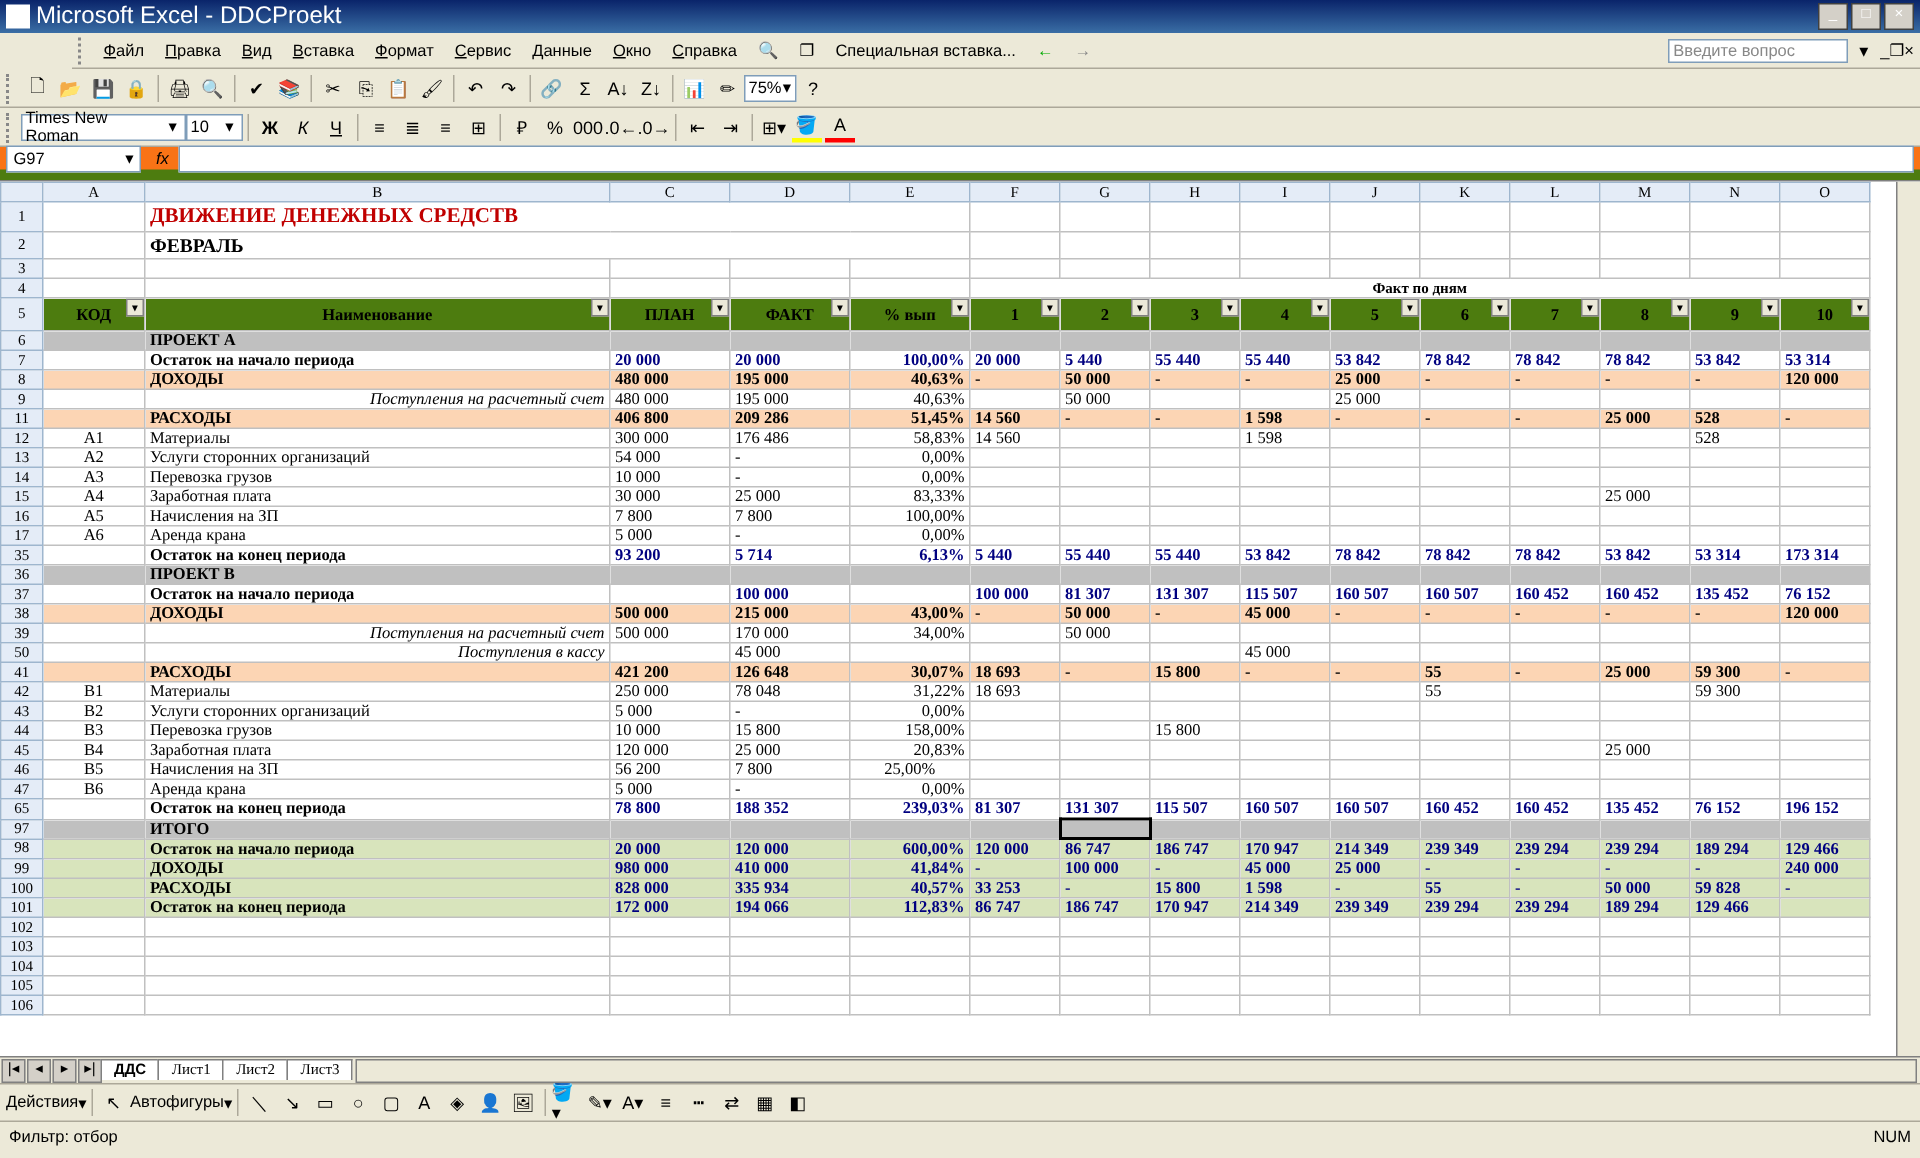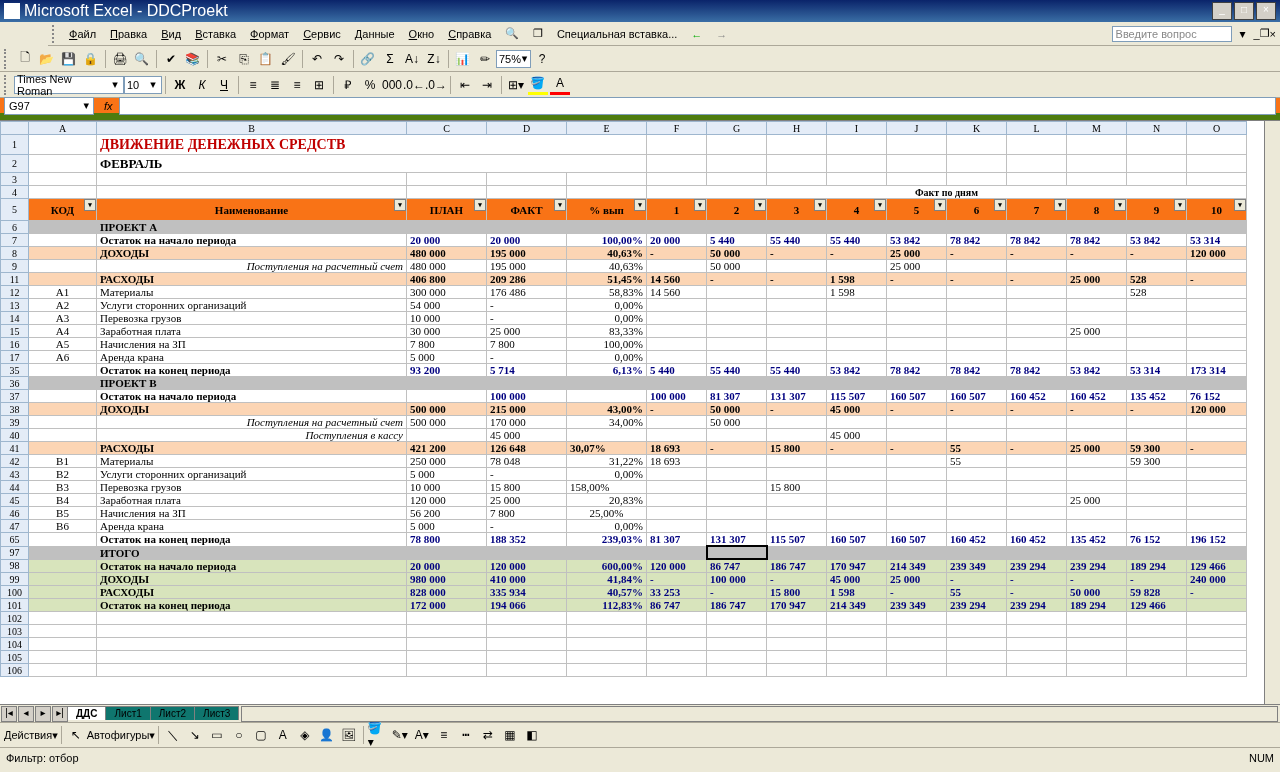--- a/index.html
+++ b/index.html
@@ -27,35 +27,35 @@
 .formula-bar { flex: 1; height: 18px; border: 1px solid #7f9db9; background: #fff; margin-right: 4px; }
 .grid-wrap { position: relative; background: #fff; height: 584px; overflow: hidden; border-top: 1px solid #808080; }
 table.grid { border-collapse: collapse; table-layout: fixed; font-family: "Times New Roman", serif; font-size: 11px; }
 table.grid td, table.grid th { border: 1px solid #c0c0c0; height: 13px; padding: 0 3px; white-space: nowrap; overflow: hidden; }
 table.grid th { background: #e4ecf7; font-weight: normal; font-family: Tahoma; font-size: 10px; border: 1px solid #9eb6ce; text-align: center; }
 table.grid th.rowh { width: 28px; background: #e4ecf7; text-align: center; }
 .colA { width: 68px; } .colB { width: 310px; } .colC { width: 80px; } .colD { width: 80px; } .colE { width: 80px; }
 .colFP { width: 60px; }
 .title-red { color: #c00000; font-weight: bold; font-size: 14px; }
 .title-sub { font-weight: bold; font-size: 13px; }
-.hdr-row td { background: #f97316; font-weight: bold; text-align: center; border: 1px solid #000; position: relative; }
+.hdr-row td { background: #4d7c0f; font-weight: bold; text-align: center; border: 1px solid #000; position: relative; }
 .filter-btn { position: absolute; right: 0; top: 0; width: 12px; height: 12px; background: #ece9d8; border: 1px solid #808080; font-size: 7px; line-height: 10px; text-align: center; }
 .proj-row td { background: #c0c0c0; font-weight: bold; }
 .peach td { background: #fcd5b4; font-weight: bold; }
 .green td { background: #d8e4bc; font-weight: bold; }
 .bold-row td { font-weight: bold; }
 .italic { font-style: italic; text-align: right; }
 .navy { color: #000080; font-weight: bold; }
 .num { text-align: left; }
 .cent { text-align: center; }
 .tabs-row { background: #ece9d8; height: 18px; display: flex; align-items: center; border-top: 1px solid #808080; font-size: 10px; }
 .tabs-row .navb { width: 16px; height: 16px; border: 1px solid #808080; background: #d4d0c8; text-align: center; line-height: 12px; margin-left: 1px; }
 .tabs-row .tab { padding: 1px 8px; background: #fff; border: 1px solid #808080; border-bottom: none; margin-left: -1px; }
 .tabs-row .tab.active { font-weight: bold; background: #fff; }
-.tabs-row .tab.inactive { background: #0f766e; }
+.tabs-row .tab.inactive { background: #ffffff; font-family: Liberation Serif, serif; }
 .tabs-row .hscroll { flex: 1; height: 16px; background: #ece9d8; border: 1px solid #808080; margin: 0 2px; position: relative; }
 .vscroll { position: absolute; right: 0; top: 0; width: 16px; height: 100%; background: #ece9d8; border-left: 1px solid #808080; }
 .bottom-toolbar { background: #ece9d8; height: 26px; display: flex; align-items: center; padding: 0 4px; border-top: 1px solid #aca899; border-bottom: 1px solid #aca899; }
 .statusbar { background: #ece9d8; height: 20px; display: flex; align-items: center; padding: 0 6px; font-size: 11px; }
 .statusbar .right { margin-left: auto; }
 .fakt-hdr { text-align: center; font-weight: bold; font-size: 10px; }
 .sel-cell { border: 2px solid #000 !important; }
 </style>
 </head>
 <body>
@@ -565,21 +565,21 @@
           <td class="num"></td>
           <td class="num"></td>
           <td class="num"></td>
           <td class="num"></td>
           <td class="num"></td>
           <td class="num"></td>
           <td class="num"></td>
           <td class="num"></td>
         </tr>
         <tr class="">
-          <th class="rowh">40</th>
+          <th class="rowh">50</th>
           <td class="cent"></td>
           <td class="italic">Поступления в кассу</td>
           <td class="num"></td>
           <td class="num">45 000</td>
           <td class="num" style="text-align:right"></td>
           <td class="num"></td>
           <td class="num"></td>
           <td class="num"></td>
           <td class="num">45 000</td>
           <td class="num"></td>
@@ -588,21 +588,21 @@
           <td class="num"></td>
           <td class="num"></td>
           <td class="num"></td>
         </tr>
         <tr class="peach">
           <th class="rowh">41</th>
           <td class="cent"></td>
           <td class="">РАСХОДЫ</td>
           <td class="num">421 200</td>
           <td class="num">126 648</td>
-          <td class="num" style="">30,07%</td>
+          <td class="num" style="text-align:right">30,07%</td>
           <td class="num">18 693</td>
           <td class="num">-</td>
           <td class="num">15 800</td>
           <td class="num">-</td>
           <td class="num">-</td>
           <td class="num">55</td>
           <td class="num">-</td>
           <td class="num">25 000</td>
           <td class="num">59 300</td>
           <td class="num">-</td>
@@ -642,21 +642,21 @@
           <td class="num"></td>
           <td class="num"></td>
           <td class="num"></td>
         </tr>
         <tr class="">
           <th class="rowh">44</th>
           <td class="cent">В3</td>
           <td class="">Перевозка грузов</td>
           <td class="num">10 000</td>
           <td class="num">15 800</td>
-          <td class="num" style="text-align:left">158,00%</td>
+          <td class="num" style="text-align:right">158,00%</td>
           <td class="num"></td>
           <td class="num"></td>
           <td class="num">15 800</td>
           <td class="num"></td>
           <td class="num"></td>
           <td class="num"></td>
           <td class="num"></td>
           <td class="num"></td>
           <td class="num"></td>
           <td class="num"></td>

